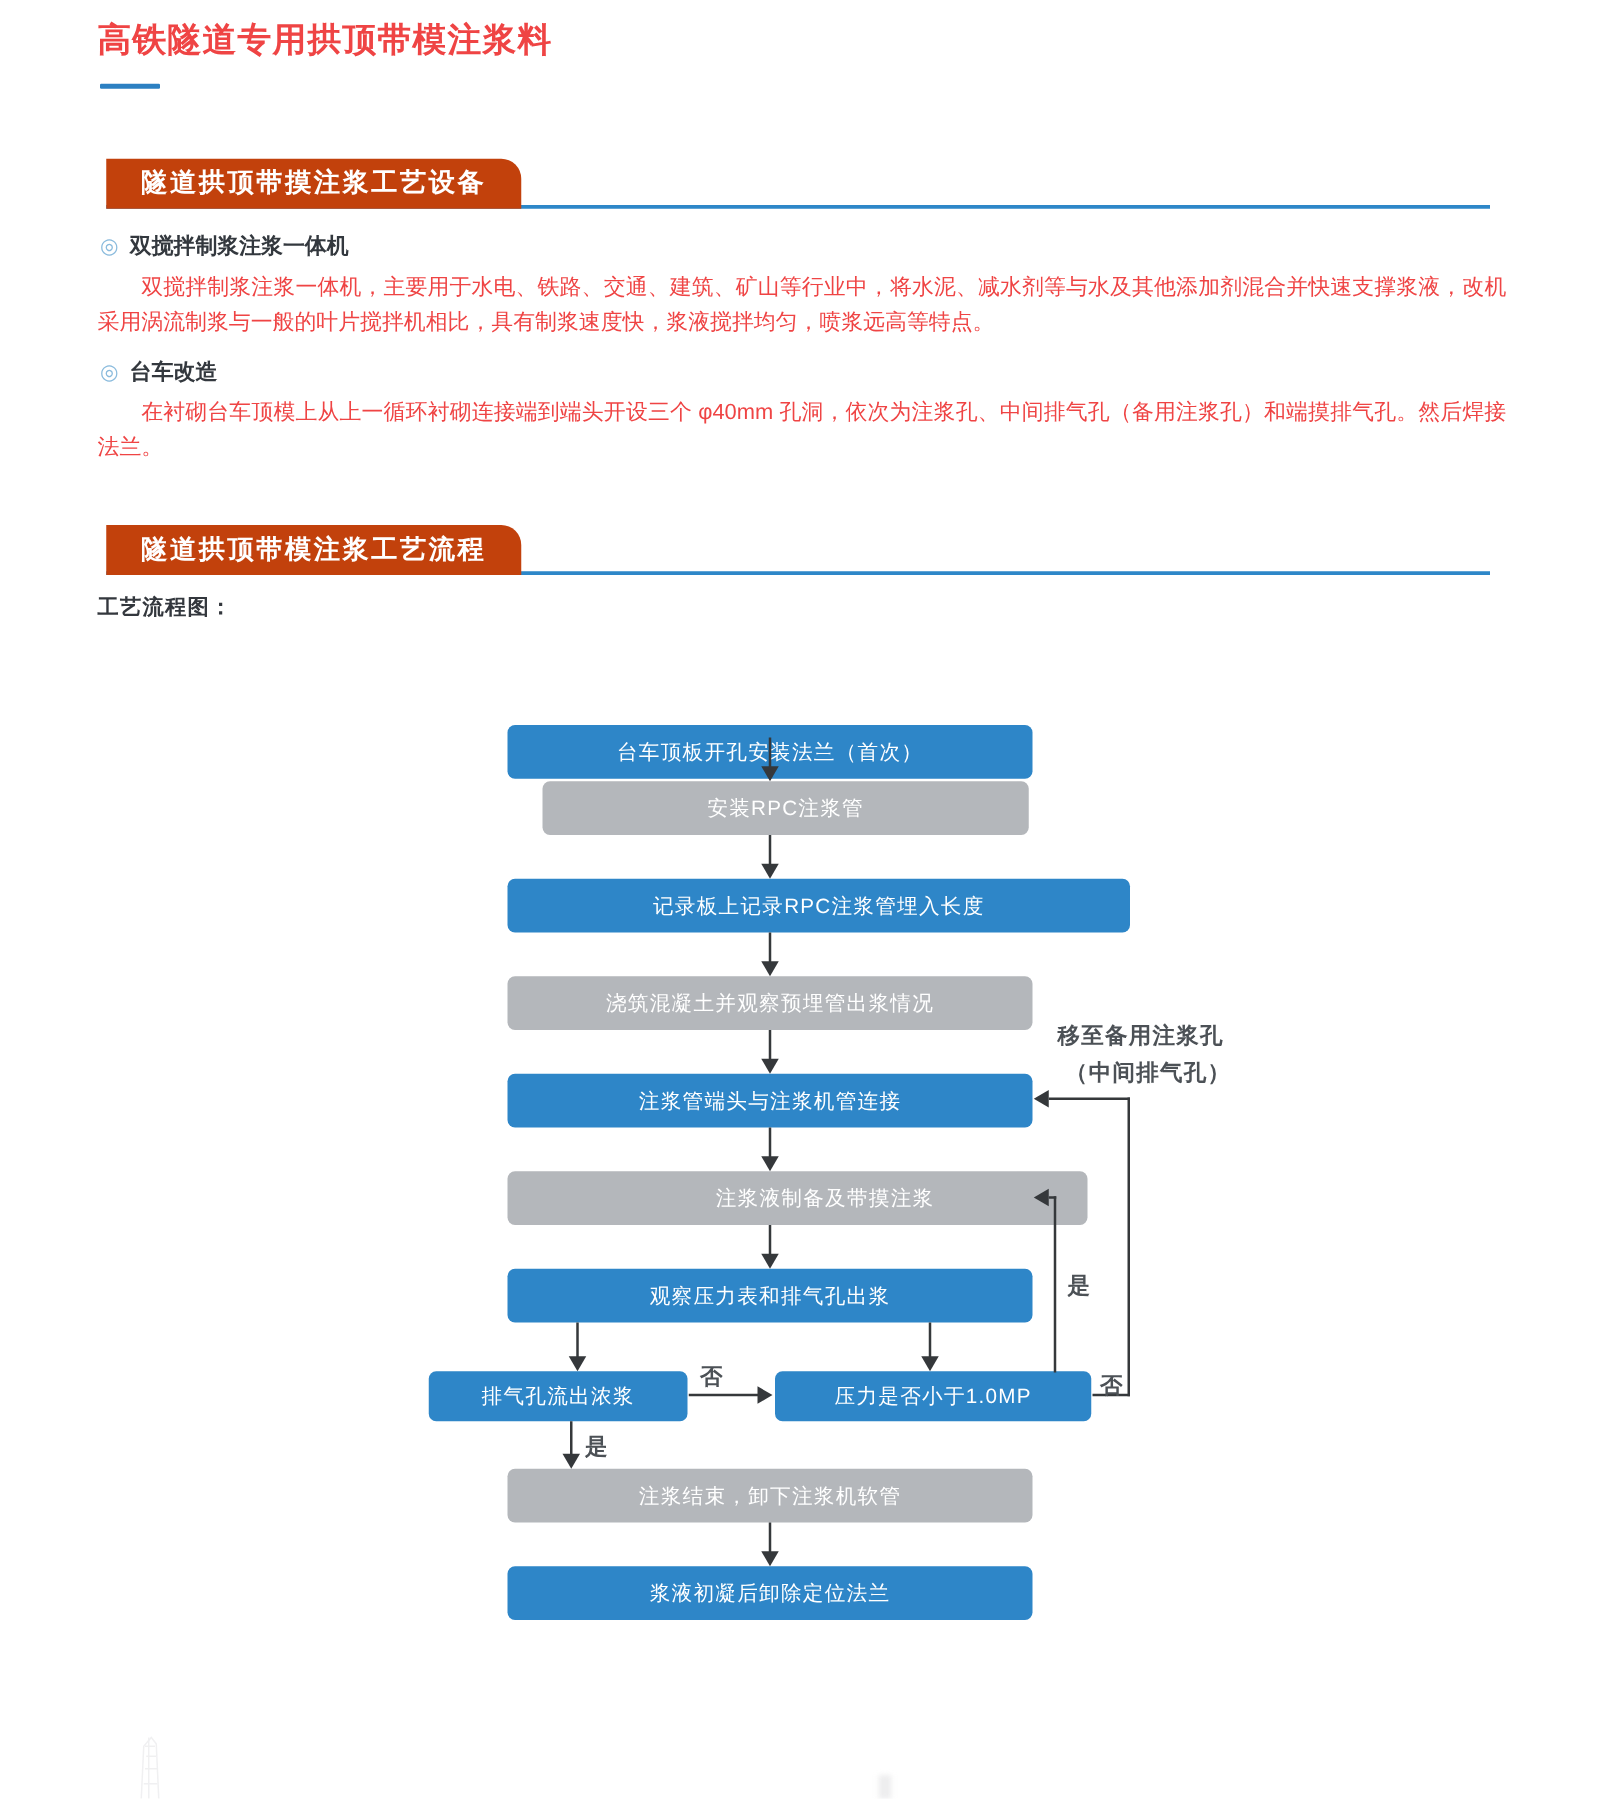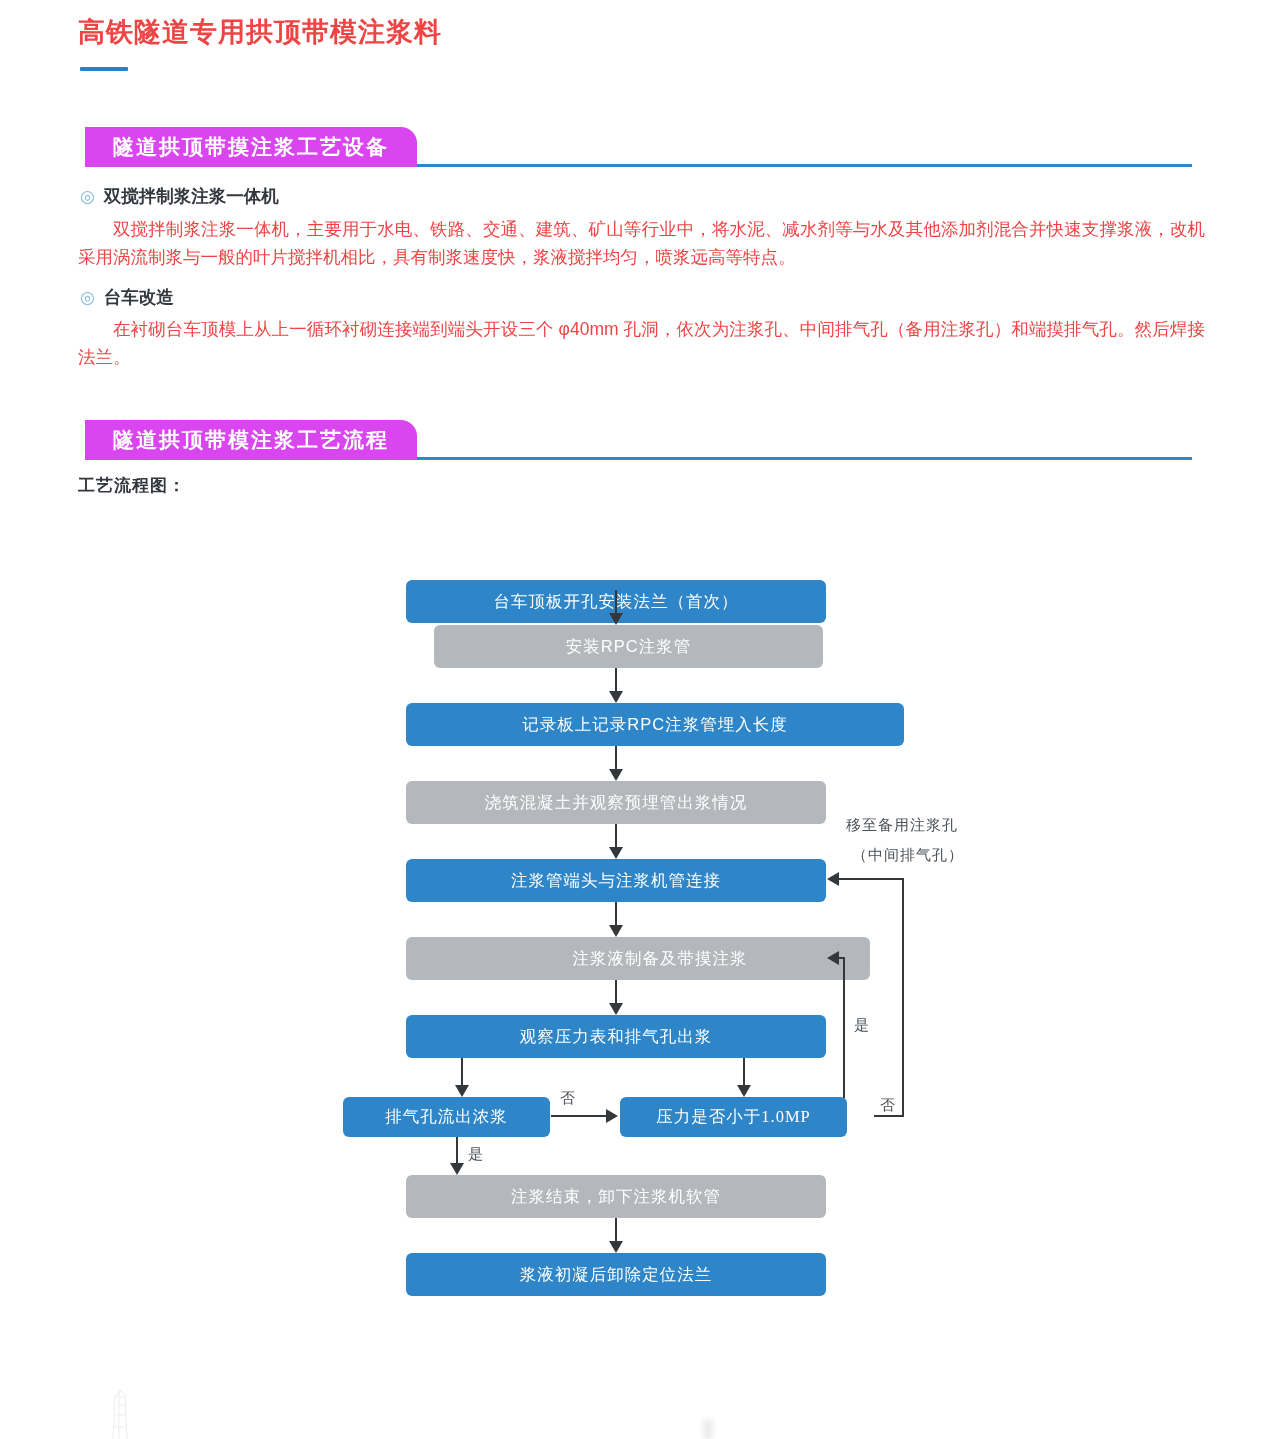--- a/index.html
+++ b/index.html
@@ -14,21 +14,21 @@
   
   .page-title{
     left:78px;top:14px;font-size:27px;font-weight:bold;color:#ef4444;letter-spacing:1px;
   }
   .title-underline{
     left:80px;top:67px;width:48px;height:4px;background:#2c80c2;border-radius:1px;
   }
 
   
   .banner{
-    left:85px;height:40px;padding:0 28px;background:#d946ef;color:#ffffff;
+    left:85px;height:40px;padding:0 28px;background:#c2410c;color:#ffffff;
     font-size:21px;font-weight:bold;line-height:40px;letter-spacing:2px;
     border-top-right-radius:16px;z-index:2;
   }
   .banner-rule{
     left:85px;width:1107px;height:3px;background:#2d87c8;z-index:1;
   }
 
   
   .bullet-row{display:flex;align-items:center;gap:9px;font-size:17.5px;font-weight:bold;color:#33383e;}
   .bullet-icon{color:#8abbdd;font-size:17px;line-height:1;}
@@ -46,21 +46,21 @@
   }
   .node.blue{background:#2e86c8;}
   .node.gray{background:#b4b7bb;}
   .aline{position:absolute;background:#35383b;}
   .ahead-down{position:absolute;width:0;height:0;
     border-left:7px solid transparent;border-right:7px solid transparent;border-top:12px solid #35383b;}
   .ahead-left{position:absolute;width:0;height:0;
     border-top:7px solid transparent;border-bottom:7px solid transparent;border-right:12px solid #35383b;}
   .ahead-right{position:absolute;width:0;height:0;
     border-top:7px solid transparent;border-bottom:7px solid transparent;border-left:12px solid #35383b;}
-  .flow-label{position:absolute;font-size:15px;font-weight:normal;color:#4c5156;letter-spacing:1px;}
+  .flow-label{position:absolute;font-size:18px;font-weight:bold;color:#4c5156;letter-spacing:1px;}
 
   
   .watermark{left:95px;top:1385px;opacity:0.55;}
   .smudge{left:703px;top:1420px;width:10px;height:19px;background:#ededee;filter:blur(2px);}
 </style>
 </head>
 <body>
 
 <div class="abs page-title">高铁隧道专用拱顶带模注浆料</div>
 <div class="abs title-underline"></div>
@@ -86,21 +86,21 @@
 <div class="abs flow-caption" style="left:78px;top:474px;">工艺流程图：</div>
 
 <div class="node blue" style="left:406px;top:536px;width:420px;margin-top:44px;">台车顶板开孔安装法兰（首次）</div>
 <div class="node gray" style="left:406px;top:625px;width:389px;margin-left:28px;">安装RPC注浆管</div>
 <div class="node blue" style="left:406px;top:703px;width:498px;">记录板上记录RPC注浆管埋入长度</div>
 <div class="node gray" style="left:406px;top:781px;width:420px;">浇筑混凝土并观察预埋管出浆情况</div>
 <div class="node blue" style="left:406px;top:859px;width:420px;">注浆管端头与注浆机管连接</div>
 <div class="node gray" style="left:406px;top:937px;width:420px;padding-left:44px;">注浆液制备及带摸注浆</div>
 <div class="node blue" style="left:406px;top:1015px;width:420px;">观察压力表和排气孔出浆</div>
 <div class="node blue" style="left:343px;top:1097px;width:207px;height:40px;">排气孔流出浓浆</div>
-<div class="node blue" style="left:620px;top:1097px;width:227px;height:40px;font-family:Liberation Serif, serif;">压力是否小于1.0MP</div>
+<div class="node blue" style="left:620px;top:1097px;width:253px;height:40px;">压力是否小于1.0MP</div>
 <div class="node gray" style="left:406px;top:1175px;width:420px;">注浆结束，卸下注浆机软管</div>
 <div class="node blue" style="left:406px;top:1253px;width:420px;">浆液初凝后卸除定位法兰</div>
 
 <div class="aline" style="left:615px;top:590px;width:2px;height:24px;"></div>
 <div class="ahead-down" style="left:609px;top:613px;"></div>
 
 <div class="aline" style="left:615px;top:668px;width:2px;height:24px;"></div>
 <div class="ahead-down" style="left:609px;top:691px;"></div>
 
 <div class="aline" style="left:615px;top:746px;width:2px;height:24px;"></div>

